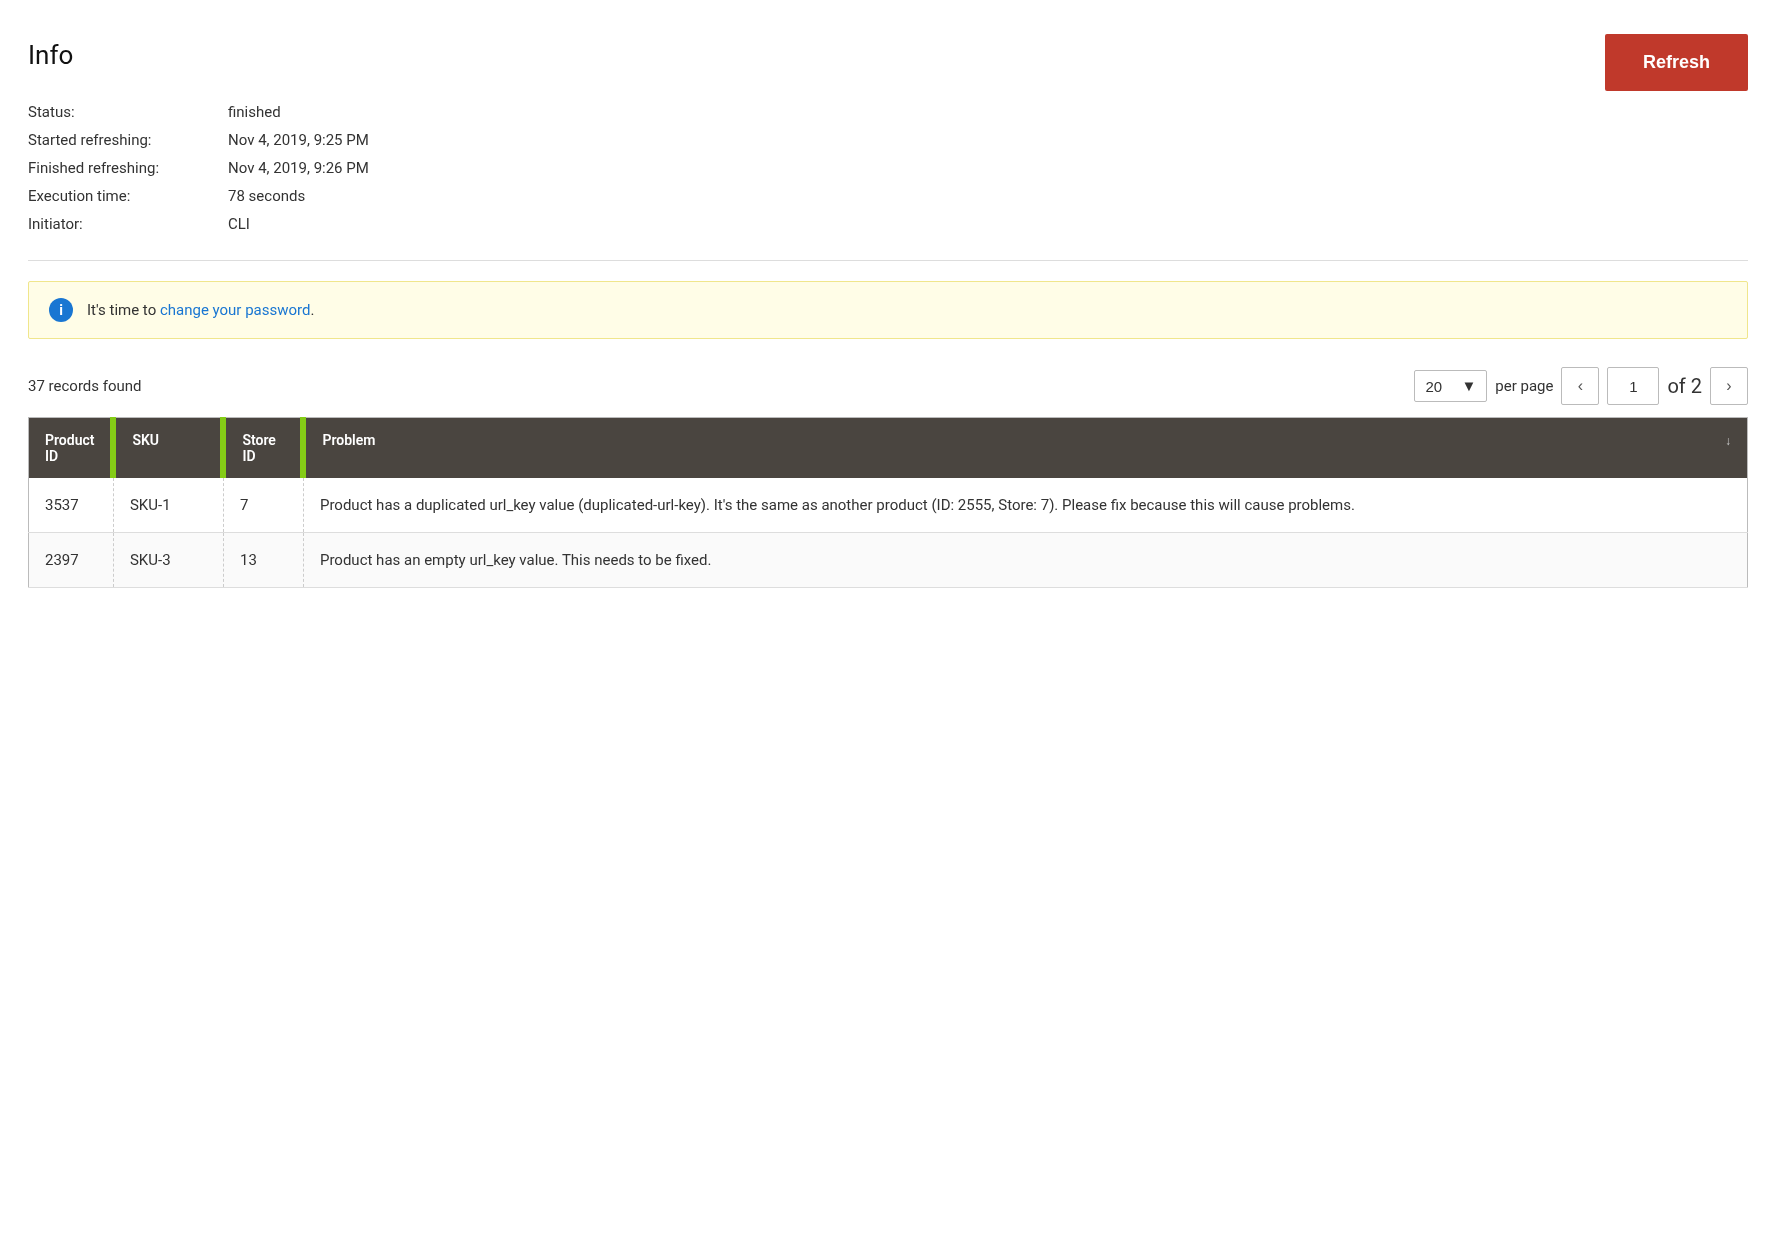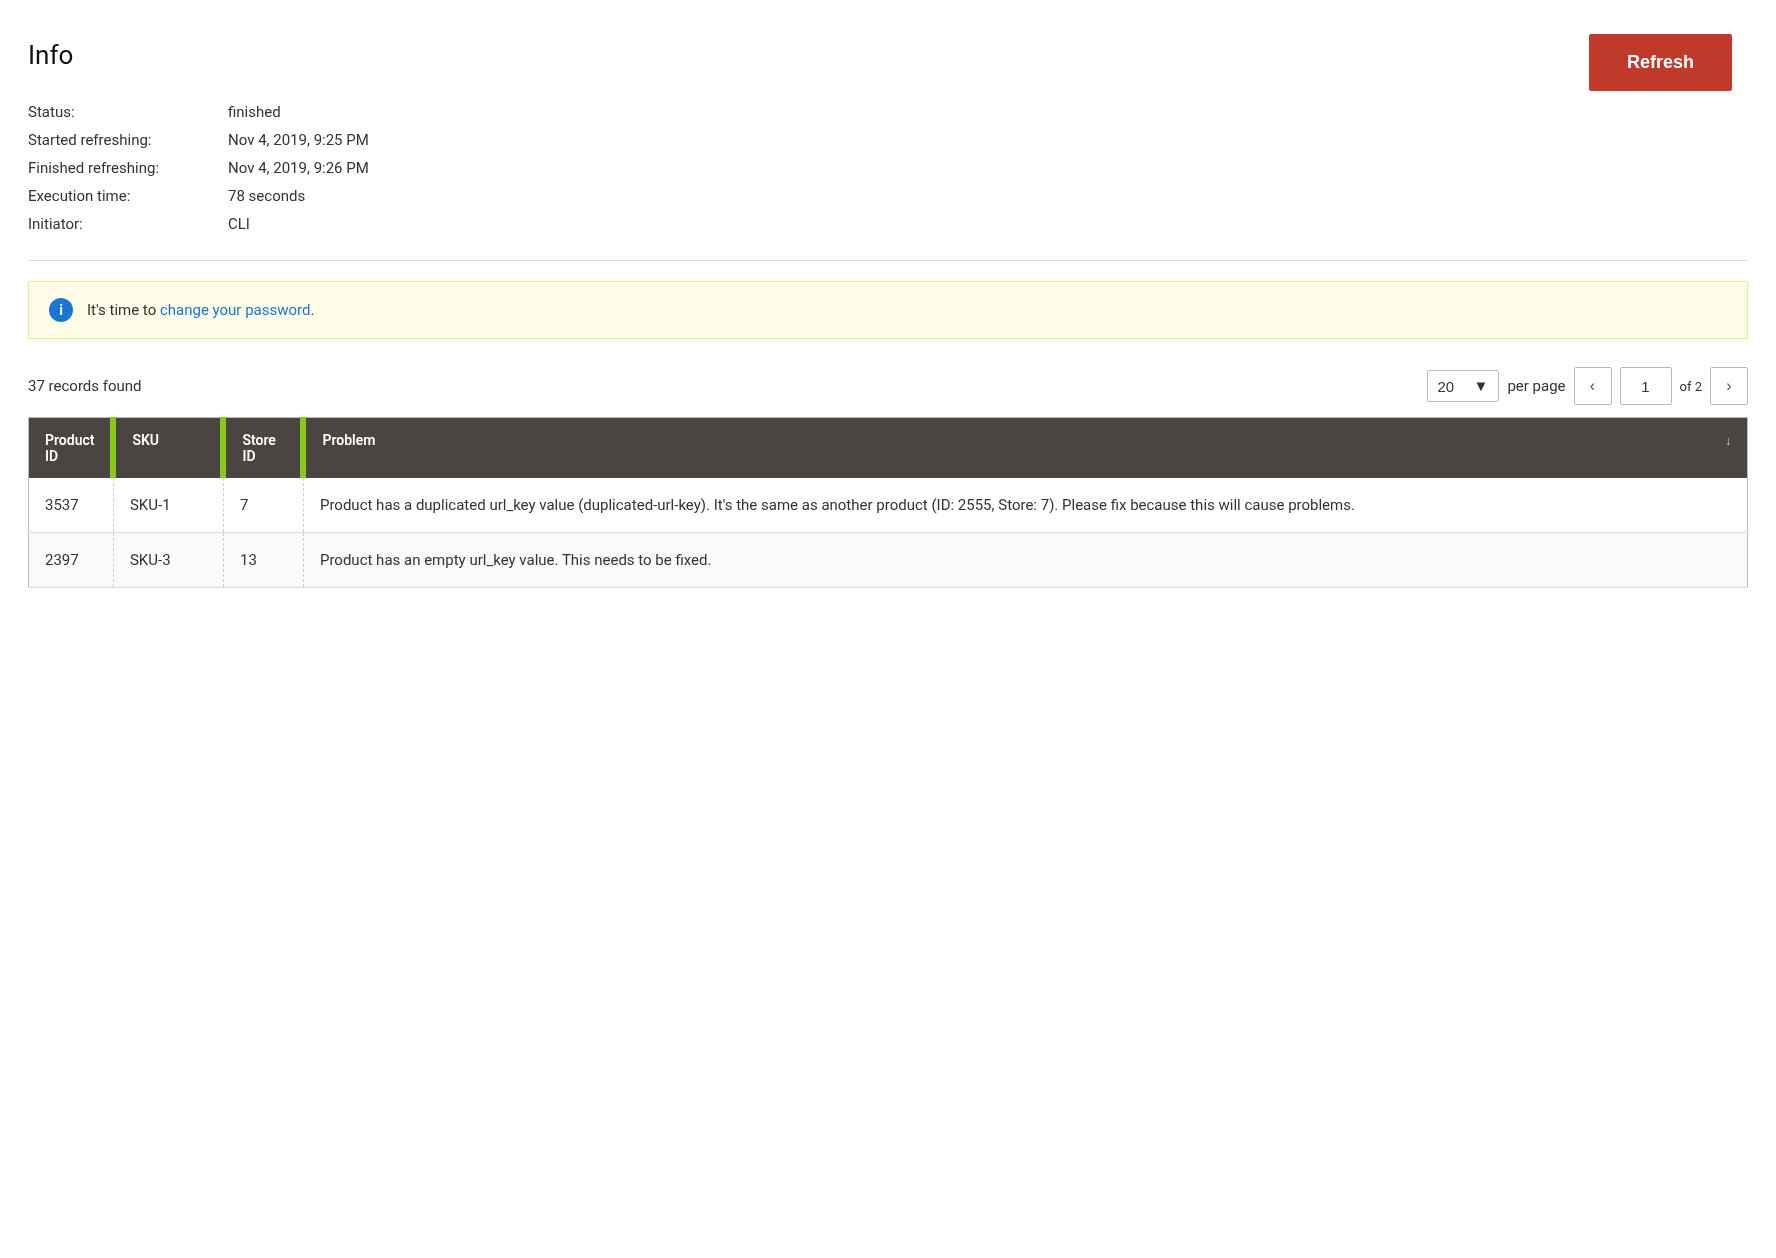--- a/index.html
+++ b/index.html
@@ -26,21 +26,21 @@
     .info-title {
       font-size: 26px;
       font-weight: 400;
       color: #111;
       margin-bottom: 30px;
     }
 
     .refresh-button {
       position: absolute;
       top: 10px;
-      right: 16px;
+      right: 0;
       background-color: #c0392b;
       color: #fff;
       border: none;
       padding: 18px 38px;
       font-size: 18px;
       font-weight: 700;
       cursor: pointer;
       border-radius: 2px;
     }
 
@@ -161,21 +161,21 @@
       border: 1px solid #bbb;
       width: 52px;
       height: 38px;
       text-align: center;
       font-size: 15px;
       color: #333;
       border-radius: 2px;
     }
 
     .page-of {
-      font-size: 13px;
+      font-size: 20px;
       color: #333;
     }
 
     
     .data-table {
       width: 100%;
       border-collapse: collapse;
       border: 1px solid #bbb;
     }
 

